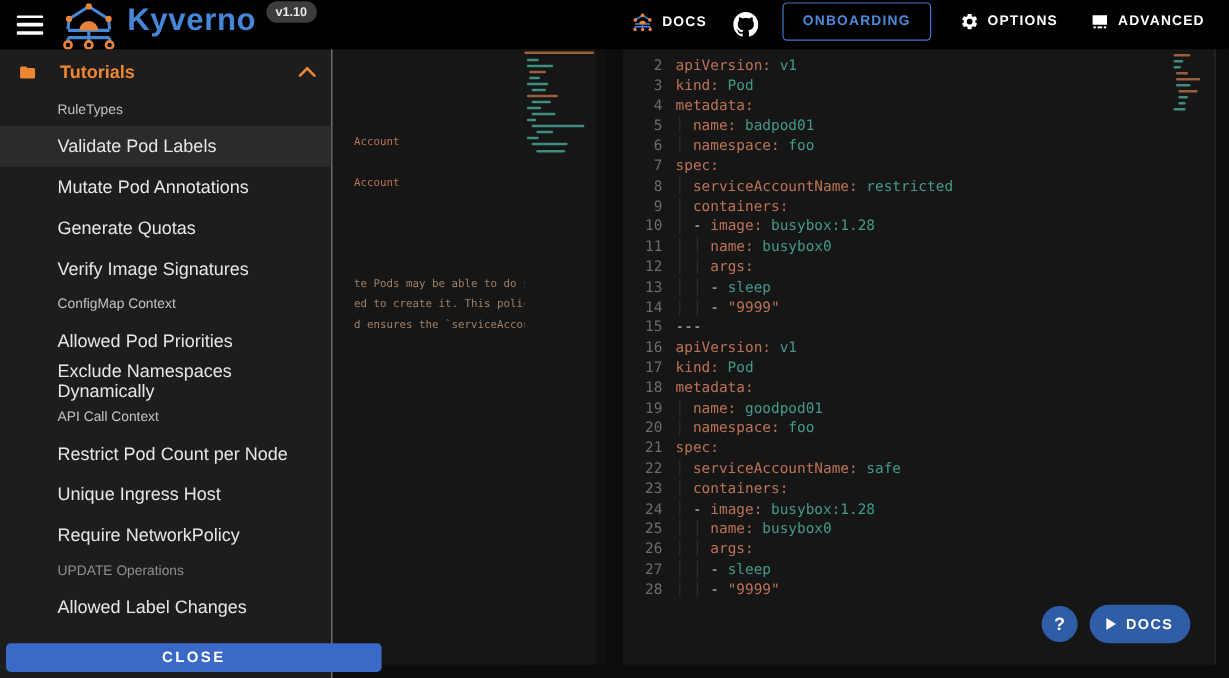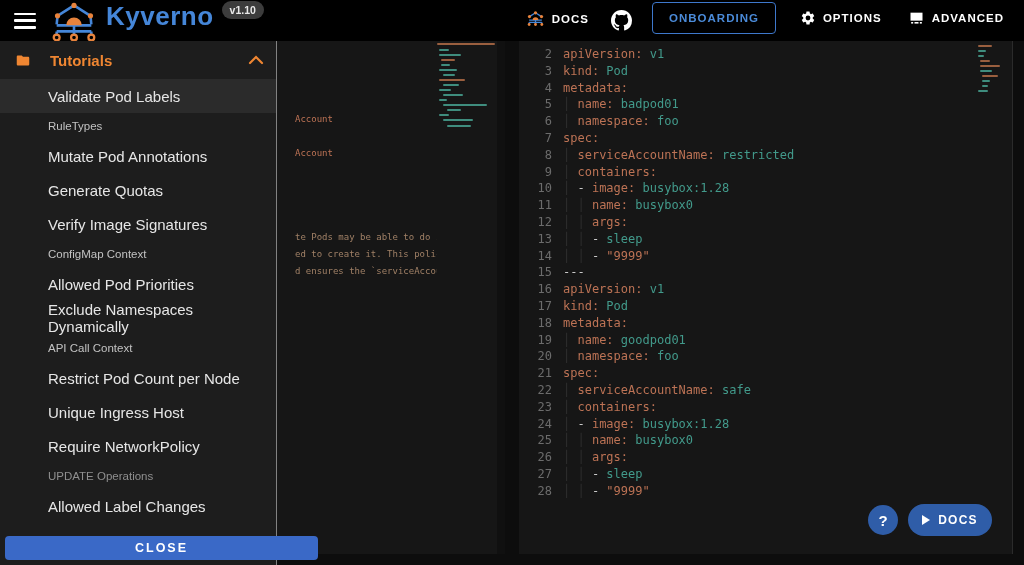--- a/index.html
+++ b/index.html
@@ -234,22 +234,22 @@
   <div class="sb-header">
     <svg width="18" height="15" viewBox="0 0 24 24">
       <path fill="#ef8632" d="M10 4H4c-1.1 0-2 .9-2 2v12c0 1.1.9 2 2 2h16c1.1 0 2-.9 2-2V8c0-1.1-.9-2-2-2h-8l-2-2z"></path>
     </svg>
     <span class="label">Tutorials</span>
     <svg class="chev" width="16" height="10" viewBox="0 0 16 10">
       <path d="M2 8 L8 2 L14 8" stroke="#ef8632" stroke-width="2.2" fill="none" stroke-linecap="round"></path>
     </svg>
   </div>
   <div id="sidebar-items">
+      <div class="sb-item small">RuleTypes</div>
       <div class="sb-item big selected">Validate Pod Labels</div>
-      <div class="sb-item small">RuleTypes</div>
       <div class="sb-item big">Mutate Pod Annotations</div>
       <div class="sb-item big">Generate Quotas</div>
       <div class="sb-item big">Verify Image Signatures</div>
       <div class="sb-item small">ConfigMap Context</div>
       <div class="sb-item big">Allowed Pod Priorities</div>
       <div class="sb-item big">Exclude Namespaces Dynamically</div>
       <div class="sb-item small">API Call Context</div>
       <div class="sb-item big">Restrict Pod Count per Node</div>
       <div class="sb-item big">Unique Ingress Host</div>
       <div class="sb-item big">Require NetworkPolicy</div>

